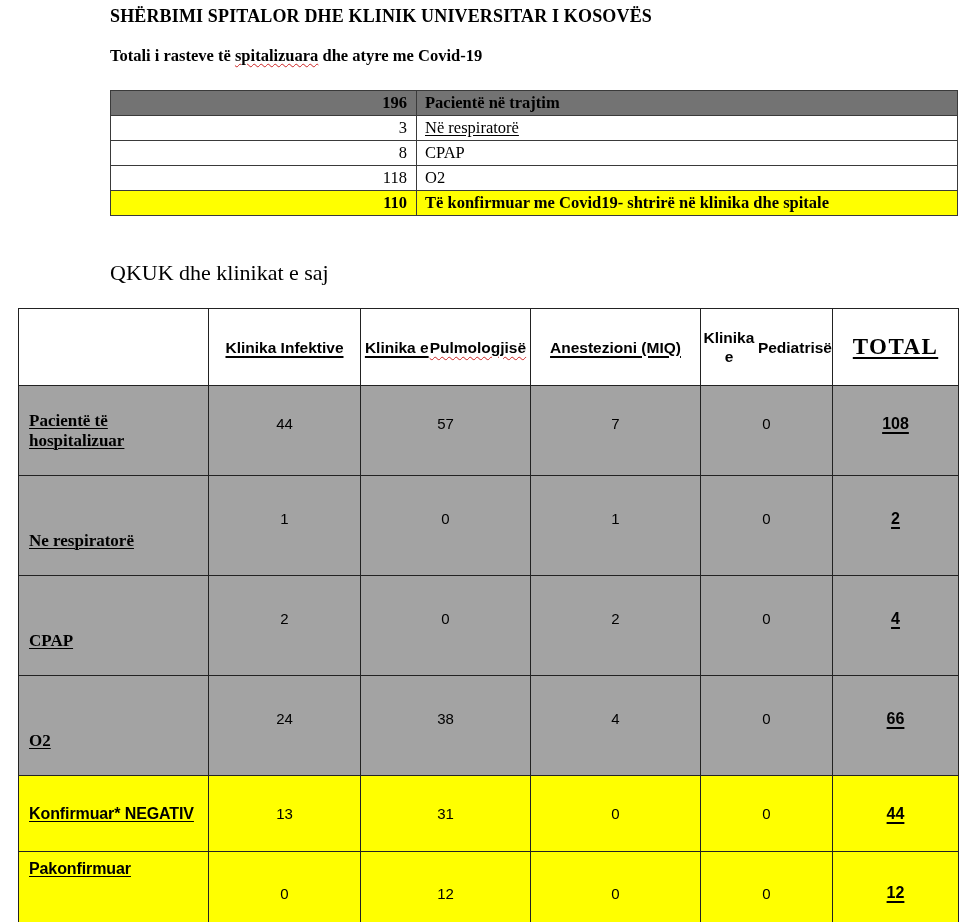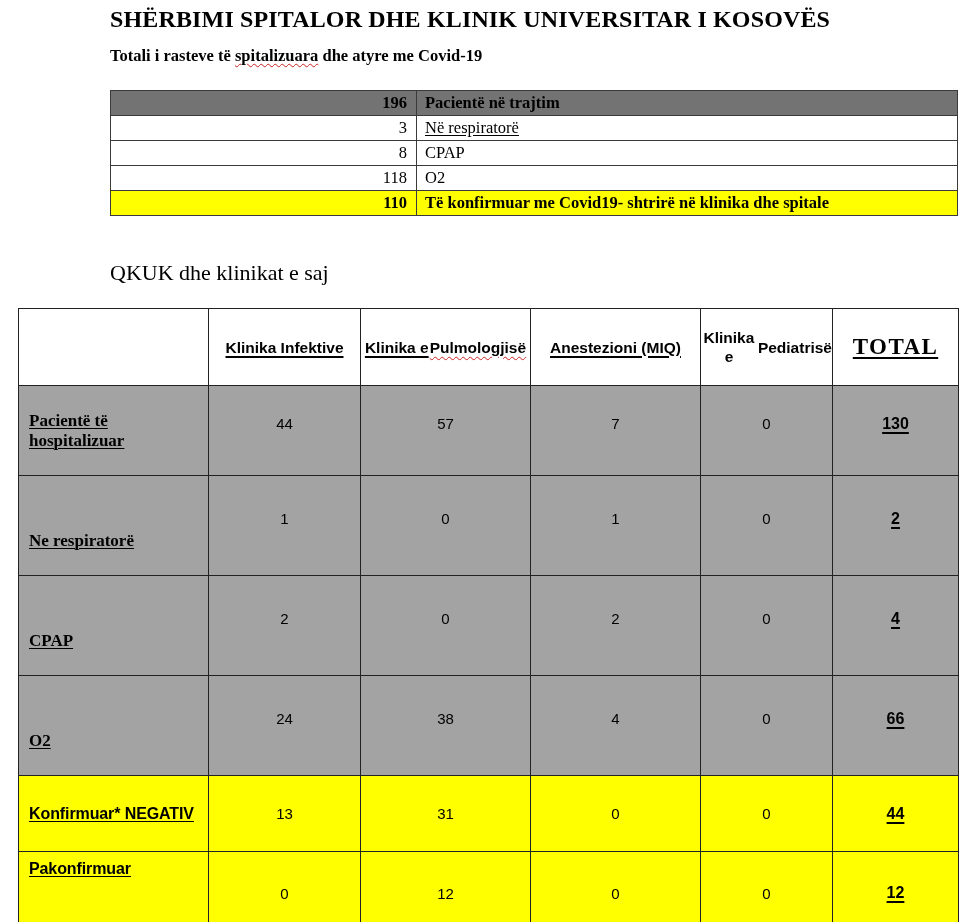--- a/index.html
+++ b/index.html
@@ -16,21 +16,21 @@
     overflow: hidden;
   }
 
   
   .doc-title {
     position: absolute;
     left: 110px;
     top: 6px;
     font-family: "Liberation Serif", serif;
     font-weight: bold;
-    font-size: 24px;
+    font-size: 18px;
     letter-spacing: 0.15px;
     white-space: nowrap;
   }
   .sub-title {
     position: absolute;
     left: 110px;
     top: 46px;
     font-family: "Liberation Serif", serif;
     font-weight: bold;
     font-size: 16.5px;
@@ -278,21 +278,21 @@
 
     <tr class="white-row">
       <td class="rowlabel align-mid">
         <span class="lab">Pacientë të</span><br>
         <span class="lab">hospitalizuar</span>
       </td>
       <td class="val shift-up">44</td>
       <td class="val shift-up">57</td>
       <td class="val shift-up">7</td>
       <td class="val shift-up">0</td>
-      <td class="val total shift-up">130</td>
+      <td class="val total shift-up">108</td>
     </tr>
 
     <tr class="white-row">
       <td class="rowlabel align-bot">
         <span class="lab">Ne respiratorë</span>
       </td>
       <td class="val shift-up">1</td>
       <td class="val shift-up">0</td>
       <td class="val shift-up">1</td>
       <td class="val shift-up">0</td>

